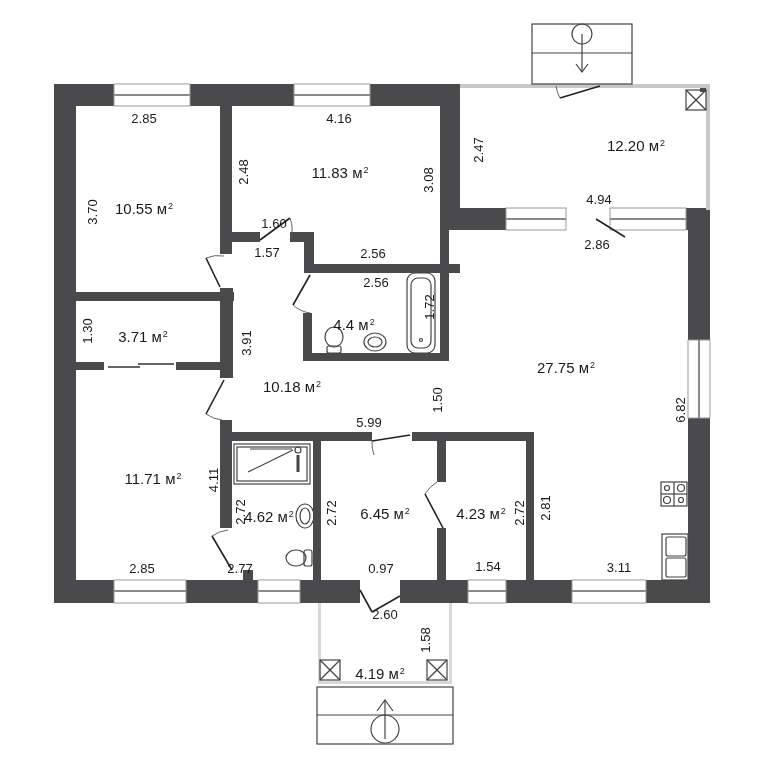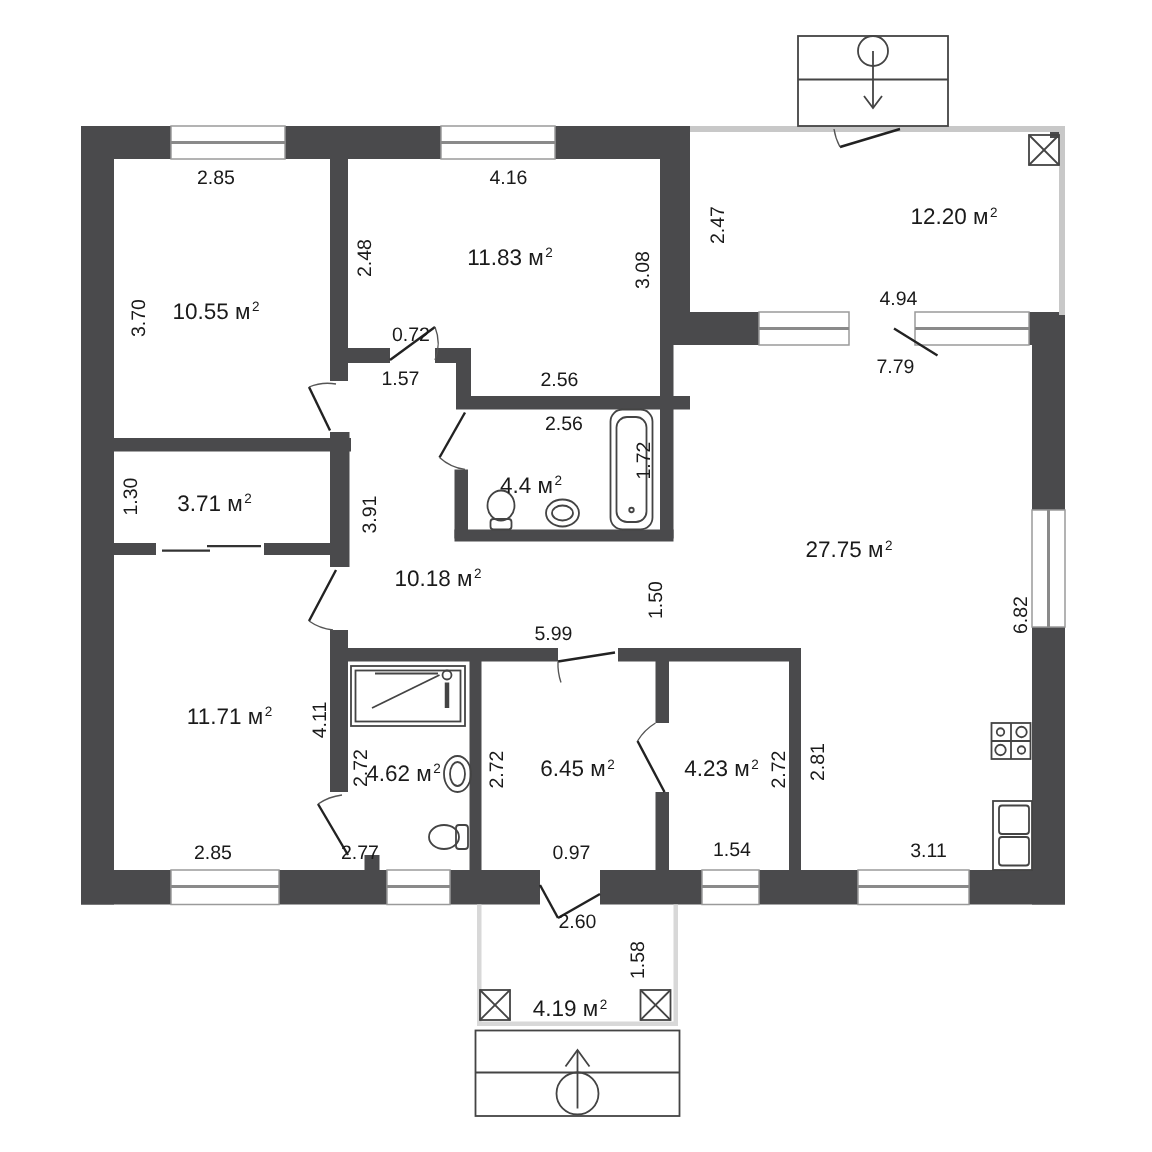--- a/index.html
+++ b/index.html
@@ -221,26 +221,26 @@
     <div class="lbl area" style="left: 153px; top: 478px;"><span>11.71</span><span> м<sup>2</sup></span></div>
     <div class="lbl area" style="left: 269px; top: 516px;"><span>4.62</span><span> м<sup>2</sup></span></div>
     <div class="lbl area" style="left: 385px; top: 513px;"><span>6.45</span><span> м<sup>2</sup></span></div>
     <div class="lbl area" style="left: 481px; top: 513px;"><span>4.23</span><span> м<sup>2</sup></span></div>
     <div class="lbl area" style="left: 380px; top: 646px; margin-top: 27px;"><span>4.19</span><span> м<sup>2</sup></span></div>
     <div class="lbl" style="left: 144px; top: 118px;">2.85</div>
     <div class="lbl rot" style="left: 92px; top: 212px;">3.70</div>
     <div class="lbl rot" style="left: 243px; top: 172px;">2.48</div>
     <div class="lbl" style="left: 339px; top: 118px;">4.16</div>
     <div class="lbl rot" style="left: 428px; top: 180px;">3.08</div>
-    <div class="lbl" style="left: 274px; top: 223px;">0.72</div>
+    <div class="lbl" style="left: 274px; top: 223px;">1.60</div>
     <div class="lbl" style="left: 267px; top: 252px;">1.57</div>
     <div class="lbl" style="left: 373px; top: 253px;">2.56</div>
     <div class="lbl rot" style="left: 478px; top: 150px;">2.47</div>
     <div class="lbl" style="left: 599px; top: 199px;">4.94</div>
-    <div class="lbl" style="left: 597px; top: 244px;">7.79</div>
+    <div class="lbl" style="left: 597px; top: 244px;">2.86</div>
     <div class="lbl" style="left: 376px; top: 282px;">2.56</div>
     <div class="lbl rot" style="left: 429px; top: 307px;">1.72</div>
     <div class="lbl rot" style="left: 87px; top: 331px;">1.30</div>
     <div class="lbl rot" style="left: 246px; top: 343px;">3.91</div>
     <div class="lbl rot" style="left: 437px; top: 400px;">1.50</div>
     <div class="lbl" style="left: 369px; top: 422px;">5.99</div>
     <div class="lbl rot" style="left: 680px; top: 410px;">6.82</div>
     <div class="lbl rot" style="left: 213px; top: 480px;">4.11</div>
     <div class="lbl rot" style="left: 240px; top: 512px;">2.72</div>
     <div class="lbl rot" style="left: 331px; top: 513px;">2.72</div>

